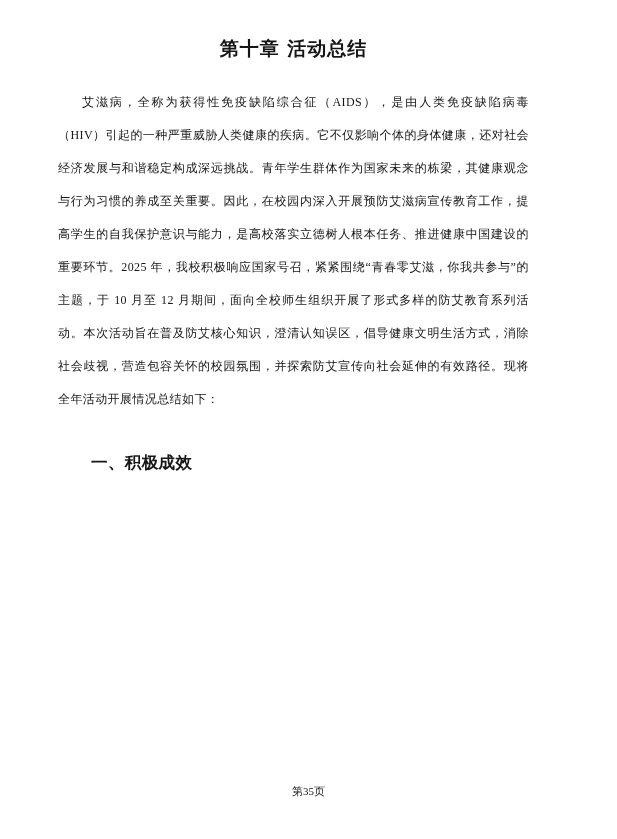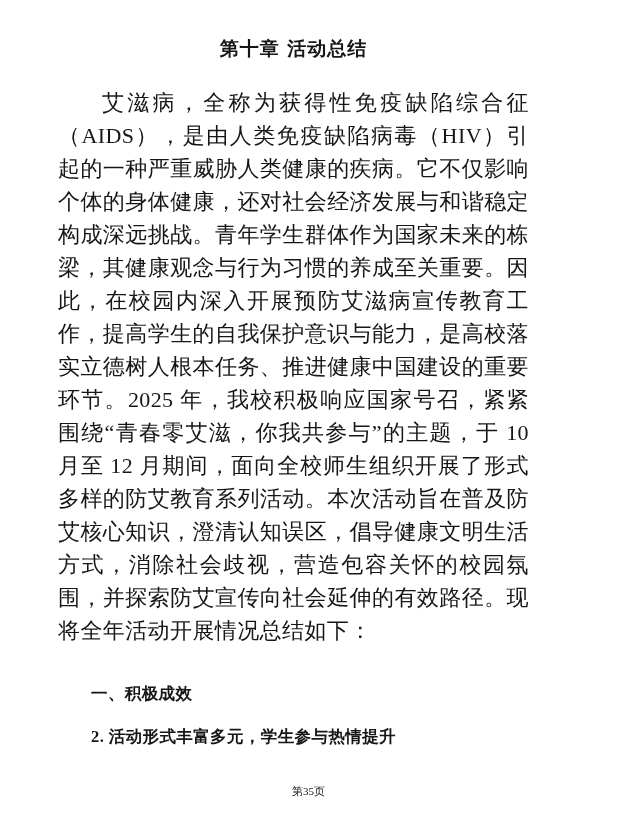--- a/index.html
+++ b/index.html
@@ -19,21 +19,21 @@
   .doc-title {
     font-family: "DejaVu Sans", "Liberation Sans", sans-serif;
     font-size: 19px;
     font-weight: 700;
     text-align: center;
     line-height: 28px;
     margin: 0 0 24px 0;
     letter-spacing: 1px;
   }
   .para {
-    font-size: 22px;
+    font-size: 12px;
     line-height: 33px;
     text-align: justify;
     text-indent: 2em;
     margin: 0;
     letter-spacing: 0.4px;
   }
   .heading {
     font-size: 16.5px;
     font-weight: 700;
     line-height: 33px;
@@ -61,17 +61,16 @@
 <div class="page">
   <div class="content">
     <h1 class="doc-title">第十章 活动总结</h1>
 
     <p class="para">艾滋病，全称为获得性免疫缺陷综合征（AIDS），是由人类免疫缺陷病毒（HIV）引起的一种严重威胁人类健康的疾病。它不仅影响个体的身体健康，还对社会经济发展与和谐稳定构成深远挑战。青年学生群体作为国家未来的栋梁，其健康观念与行为习惯的养成至关重要。因此，在校园内深入开展预防艾滋病宣传教育工作，提高学生的自我保护意识与能力，是高校落实立德树人根本任务、推进健康中国建设的重要环节。2025 年，我校积极响应国家号召，紧紧围绕“青春零艾滋，你我共参与”的主题，于 10 月至 12 月期间，面向全校师生组织开展了形式多样的防艾教育系列活动。本次活动旨在普及防艾核心知识，澄清认知误区，倡导健康文明生活方式，消除社会歧视，营造包容关怀的校园氛围，并探索防艾宣传向社会延伸的有效路径。现将全年活动开展情况总结如下：</p>
 
     <h2 class="heading h-sec">一、积极成效</h2>
 
 
 
-    <h3 class="heading h-sub2">2. 活动形式丰富多元，学生参与热情提升</h3>
   </div>
 
   <div class="footer">第35页</div>
 </div>
 
 </body></html>

